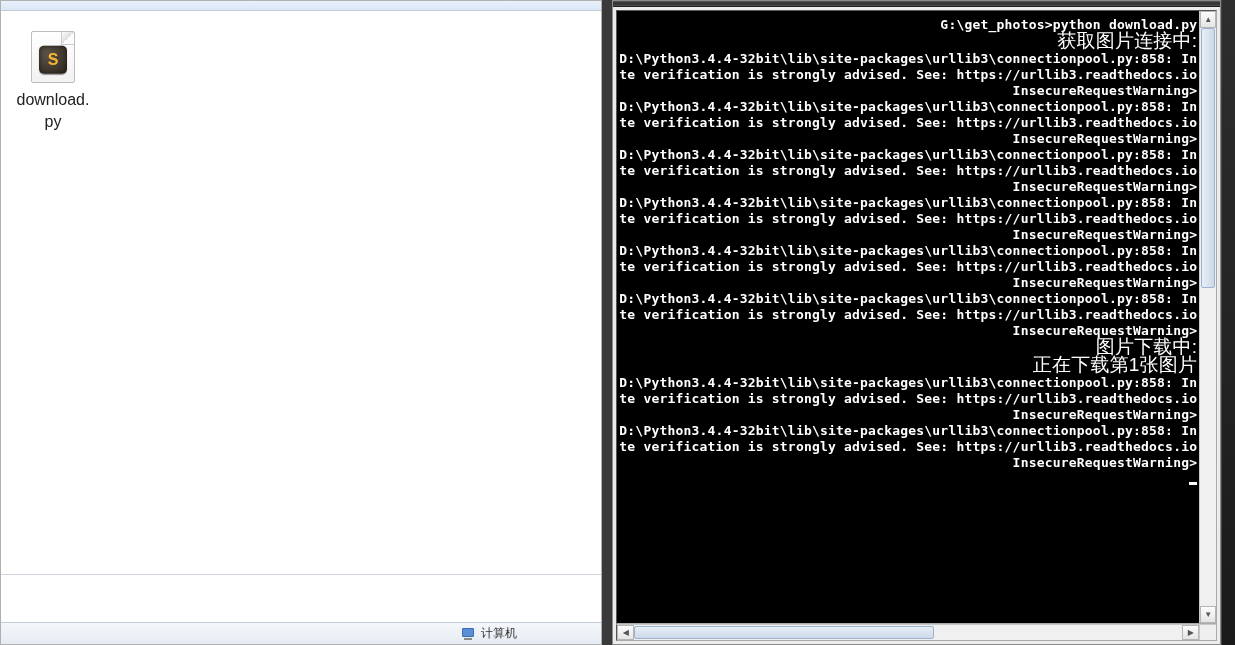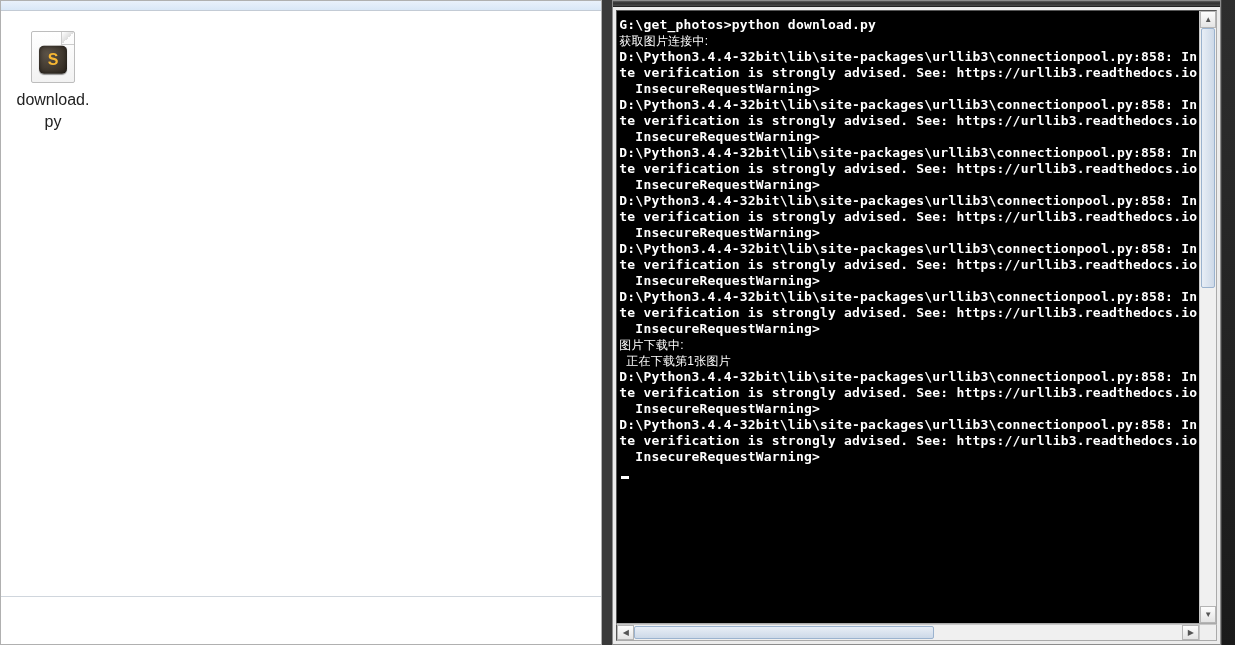--- a/index.html
+++ b/index.html
@@ -158,20 +158,21 @@
       display: flex;
       flex-direction: column;
       position: relative;
     }
     .terminal-scroll-wrap {
       flex: 1;
       display: flex;
       position: relative;
       border: 1px inset #aaa;
       background: #f97316;
+      text-align: right;
     }
     .terminal-content {
       flex: 1;
       background: #000;
       color: #fff;
       font-family: "NSimSun", "SimSun", "Consolas", monospace;
       font-size: 13px;
       line-height: 16px;
       padding: 6px 2px 6px 2px;
       white-space: pre;
@@ -262,39 +263,43 @@
     }
     
     .right-strip {
       width: 14px;
       height: 645px;
       background: linear-gradient(#2e2e2e, #1a1a1a);
       border-left: 1px solid #444;
     }
     .terminal-content .cn {
       font-family: "Microsoft YaHei", "SimSun", sans-serif;
-      font-size: 12px;
+      font-size: 19px;
       font-weight: normal;
     }
   </style>
 </head>
 <body>
 
 <div class="explorer-pane">
   <div class="explorer-header"></div>
   <div class="explorer-body">
     <div class="file-item">
       <div class="file-icon">
         <div class="file-page"></div>
         <div class="file-badge">S</div>
       </div>
       <div class="file-label">download.py</div>
     </div>
   </div>
   <div class="explorer-divider"></div>
+  <div class="explorer-status">
+    <span class="computer-icon"></span>
+    <span>计算机</span>
+  </div>
 </div>
 
 <div class="gap"></div>
 
 <div class="terminal-pane">
   <div class="terminal-titlebar"></div>
   <div class="terminal-inner">
     <div class="terminal-scroll-wrap">
       <div class="terminal-content" id="term">G:\get_photos&gt;python download.py
 <span class="cn">获取图片连接中:</span>

